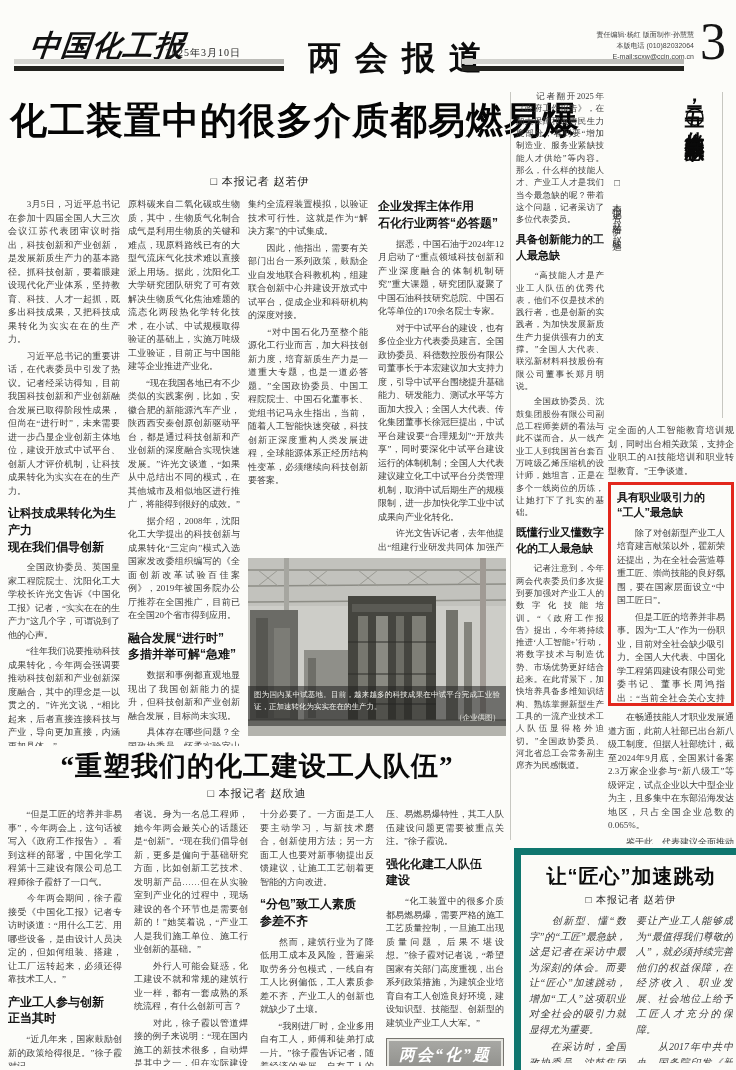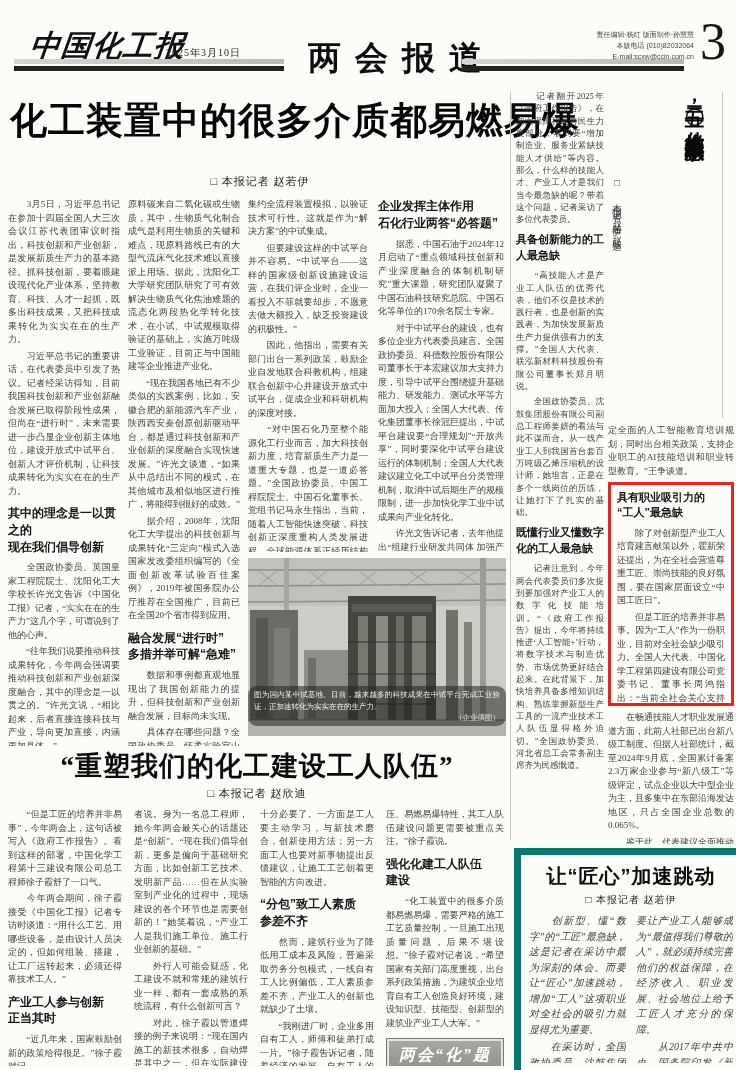--- a/index.html
+++ b/index.html
@@ -33,21 +33,21 @@
   .narrow p{font-size:8.5px;line-height:1.45;}
   .sub{font-family:"Liberation Sans","DejaVu Sans",sans-serif;font-weight:bold;color:#141414;
        font-size:12px;line-height:1.4;margin:7px 0 6px;}
   .sub.small{font-size:11px;}
   .redbox{border:3px solid #e2271c;padding:5px 6px;margin:4px 0 5px;height:208px;overflow:hidden;background:#fcfcf9;}
   .vrule{width:1px;background:#c7c7c1;}
   
   .photo{background:#c9c9c4;}
   .photo svg{display:block;}
   .caption{position:absolute;left:0;right:0;bottom:10px;background:rgba(35,35,33,0.55);
-           color:#f2f2ee;font-size:7.5px;line-height:1.5;padding:3px 6px;text-align:justify;border-radius:9px;}
+           color:#f2f2ee;font-size:7.5px;line-height:1.5;padding:3px 6px;text-align:justify;}
   .caption .credit{display:block;text-align:right;color:#e8e8e2;}
   
   .craftbox{border:7px solid #0f766e;background:#fbfbf7;padding:8px 8px 4px;}
   .craft-cols{display:flex;gap:10px;margin-top:6px;height:150px;overflow:hidden;}
   .craft-cols .ccol{flex:1;overflow:hidden;}
   .craft-cols p{margin:0 0 2px;font-size:10px;line-height:1.55;text-align:justify;
                 font-style:italic;color:#3a3a3a;}
   
   .badge{margin-top:8px;background:linear-gradient(180deg,#a9a9a5,#8e8e8a);border:1px solid #77756f;
          box-shadow:inset 0 0 0 2px #e6e6e0;color:#fff;text-align:center;font-weight:bold;
@@ -76,21 +76,21 @@
   </div>
   <div class="abs pagenum" style="left:700px;top:16px;">3</div>
 
   <div class="abs h-main" style="left:10px;top:96px;">化工装置中的很多介质都易燃易爆</div>
   <div class="abs byline" style="left:120px;top:174px;width:280px;">□ 本报记者 赵若伊</div>
 
   <div class="abs col" style="left:8px;top:198px;width:112px;height:548px;">
     <p>　　3月5日，习近平总书记在参加十四届全国人大三次会议江苏代表团审议时指出，科技创新和产业创新，是发展新质生产力的基本路径。抓科技创新，要着眼建设现代化产业体系，坚持教育、科技、人才一起抓，既多出科技成果，又把科技成果转化为实实在在的生产力。</p>
     <p>　　习近平总书记的重要讲话，在代表委员中引发了热议。记者经采访得知，目前我国科技创新和产业创新融合发展已取得阶段性成果，但尚在“进行时”，未来需要进一步凸显企业创新主体地位，建设开放式中试平台、创新人才评价机制，让科技成果转化为实实在在的生产力。</p>
     <div class="sub">
-      <div>其中的理念是一以贯之的</div>
+      <div>让科技成果转化为生产力</div>
       <div>现在我们倡导创新</div>
     </div>
     <p>　　全国政协委员、英国皇家工程院院士、沈阳化工大学校长许光文告诉《中国化工报》记者，“实实在在的生产力”这几个字，可谓说到了他的心声。</p>
     <p>　　“往年我们说要推动科技成果转化，今年两会强调要推动科技创新和产业创新深度融合，其中的理念是一以贯之的。”许光文说，“相比起来，后者直接连接科技与产业，导向更加直接，内涵更加具体。”</p>
 
   </div>
 
   <div class="abs col" style="left:128px;top:198px;width:112px;height:548px;">
     <p>原料碳来自二氧化碳或生物质，其中，生物质气化制合成气是利用生物质的关键和难点，现原料路线已有的大型气流床气化技术难以直接派上用场。据此，沈阳化工大学研究团队研究了可有效解决生物质气化焦油难题的流态化两段热化学转化技术，在小试、中试规模取得验证的基础上，实施万吨级工业验证，目前正与中国能建等企业推进产业化。</p>
     <p>　　“现在我国各地已有不少类似的实践案例，比如，安徽合肥的新能源汽车产业，陕西西安秦创原创新驱动平台，都是通过科技创新和产业创新的深度融合实现快速发展。”许光文谈道，“如果从中总结出不同的模式，在其他城市及相似地区进行推广，将能得到很好的成效。”</p>
@@ -98,21 +98,20 @@
     <div class="sub">
       <div>融合发展“进行时”</div>
       <div>多措并举可解“急难”</div>
     </div>
     <p>　　数据和事例都直观地显现出了我国创新能力的提升，但科技创新和产业创新融合发展，目标尚未实现。</p>
     <p>　　具体存在哪些问题？全国政协委员、怀柔实验室山西研究院院长孙予罕翻开手头的2025年《政府工作报告》，让记者阅读其中几行标红的内容：发挥科技领军企业龙头作用，加强企业主导的产学研深度融合，从制度上保障企业参与国家科技创新决策、承担重大科技项目；健全科技成果转化支持政策和市场服务，推</p>
   </div>
 
   <div class="abs col" style="left:248px;top:198px;width:120px;height:354px;">
     <p>集约全流程装置模拟，以验证技术可行性。这就是作为“解决方案”的中试集成。</p>
-    <p>　　但要建设这样的中试平台并不容易。“中试平台——这样的国家级创新设施建设运营，在我们评企业时，企业一看投入不菲就要却步，不愿意去做大额投入，缺乏投资建设的积极性。”</p>
     <p>　　因此，他指出，需要有关部门出台一系列政策，鼓励企业自发地联合科教机构，组建联合创新中心并建设开放式中试平台，促成企业和科研机构的深度对接。</p>
     <p>　　“对中国石化乃至整个能源化工行业而言，加大科技创新力度，培育新质生产力是一道重大专题，也是一道必答题。”全国政协委员、中国工程院院士、中国石化董事长、党组书记马永生指出，当前，随着人工智能快速突破，科技创新正深度重构人类发展进程，全球能源体系正经历结构性变革，必须继续向科技创新要答案。</p>
 
   </div>
 
   <div class="abs col" style="left:378px;top:198px;width:126px;height:354px;">
     <div class="sub" style="margin-top:0;">
       <div>企业发挥主体作用</div>
       <div>石化行业两答“必答题”</div>
     </div>

